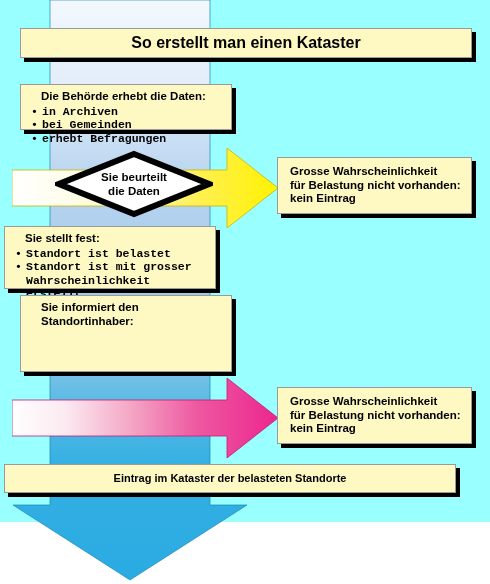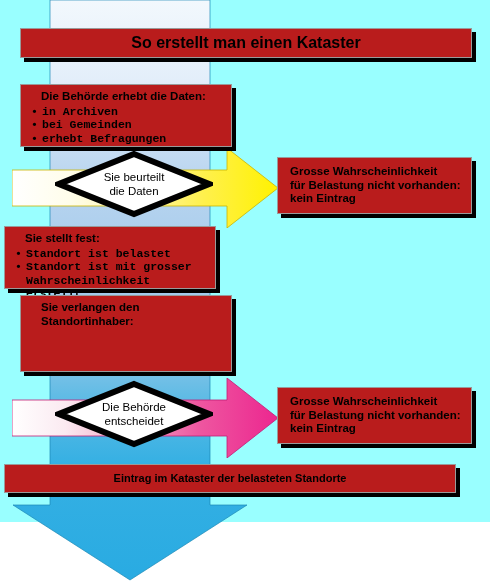--- a/index.html
+++ b/index.html
@@ -32,21 +32,21 @@
 
   
   .branch-arrow {
     position: absolute;
   }
 
   
   .box {
     position: absolute;
     box-sizing: border-box;
-    background: #b91c1c;
+    background: #fef9c3;
     border: 1px solid #9a9a9a;
     box-shadow: 4px 4px 0 0 #000000;
     color: #000000;
     font-weight: bold;
     line-height: 1.18;
   }
   .box .inner {
     padding: 5px 8px 4px 10px;
   }
   .box.center .inner {
@@ -58,21 +58,21 @@
     width: 452px; height: 30px;
     font-size: 16px;
     display: flex;
     align-items: center;
     justify-content: center;
   }
   #title-box .inner { padding: 0; }
 
   #box-erhebt {
     left: 20px; top: 84px;
-    width: 212px; height: 63px;
+    width: 212px; height: 46px;
     font-size: 11.5px;
   }
   #box-stellt-fest {
     left: 4px; top: 226px;
     width: 212px; height: 63px;
     font-size: 11.5px;
   }
   #box-informiert {
     left: 20px; top: 295px;
     width: 212px; height: 77px;
@@ -119,21 +119,21 @@
   .heading-line {
     padding-left: 10px;
   }
 
   
   .diamond-wrap { position: absolute; }
   .diamond-label {
     position: absolute;
     width: 100%;
     text-align: center;
-    font-weight: normal;
+    font-weight: bold;
     font-size: 11.5px;
     line-height: 1.18;
     color: #000;
     white-space: pre-line;
   }
   #diamond-1 { left: 55px; top: 150px; width: 158px; height: 68px; }
   #diamond-1 .diamond-label { top: 21px; }
   #diamond-2 { left: 55px; top: 380px; width: 158px; height: 68px; }
   #diamond-2 .diamond-label { top: 21px; }
 </style>
@@ -219,31 +219,24 @@
       <ul class="bullets">
         <li>Standort ist belastet</li>
         <li>Standort ist mit grosser
 Wahrscheinlichkeit erstellt</li>
       </ul>
     </div>
   </div>
 
   <div class="box" id="box-informiert">
     <div class="inner">
-      <div class="heading-line">Sie verlangen den Standortinhaber:</div>
-    </div>
-  </div>
-
-  <div class="diamond-wrap" id="diamond-2">
-    <svg viewBox="0 0 158 68" width="158" height="68">
-      <polygon points="79,4 154,34 79,64 4,34" fill="#FFFFFF" stroke="#000000" stroke-width="6" stroke-linejoin="miter"></polygon>
-    </svg>
-    <div class="diamond-label">Die Behörde
-entscheidet</div>
-  </div>
+      <div class="heading-line">Sie informiert den Standortinhaber:</div>
+    </div>
+  </div>
+
 
   <div class="box" id="box-result-2">
     <div class="inner">
       <div>Grosse Wahrscheinlichkeit</div>
       <div>für Belastung nicht vorhanden:</div>
       <div>kein Eintrag</div>
     </div>
   </div>
 
   <div class="box center" id="box-eintrag">

